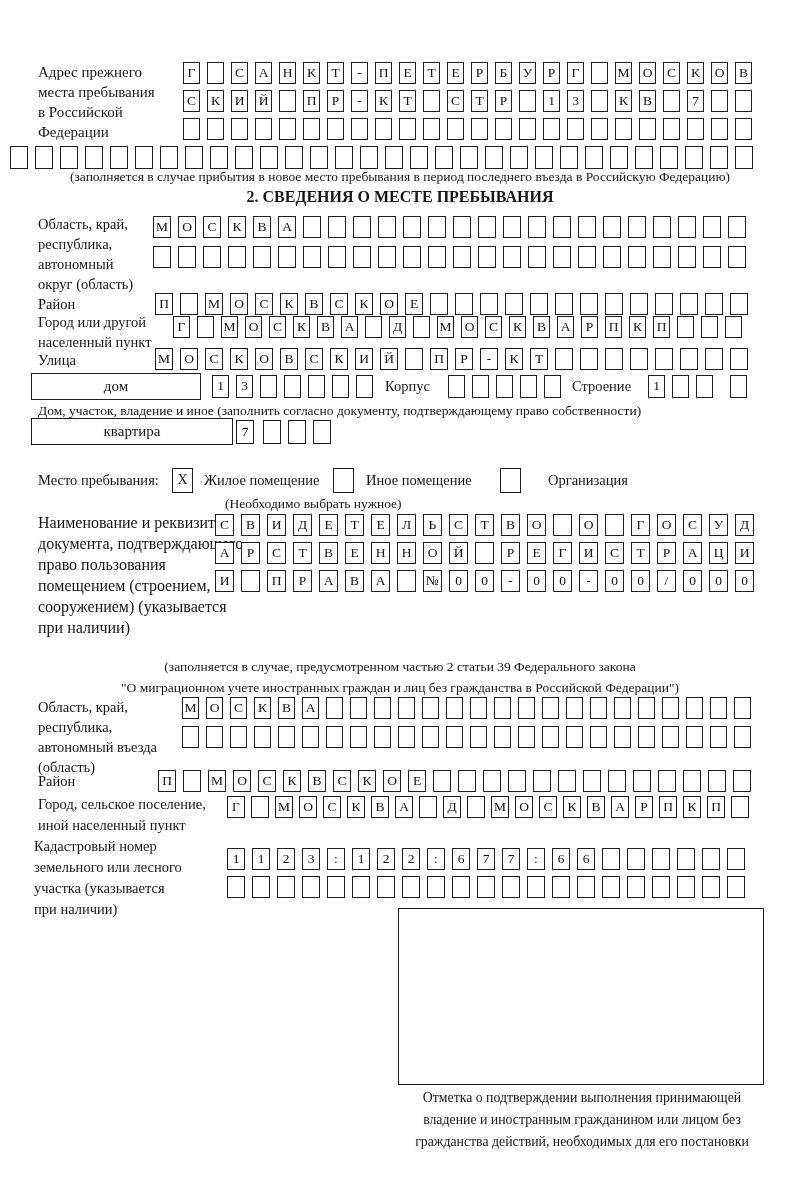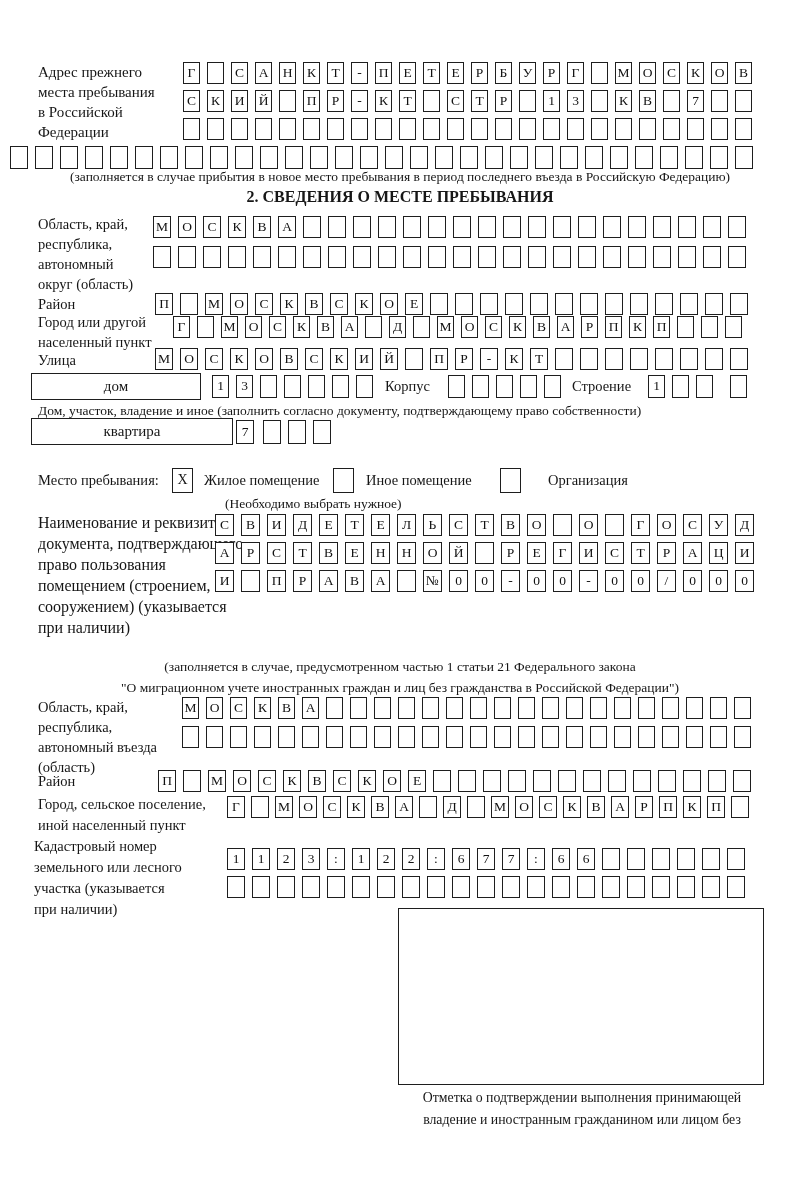--- a/index.html
+++ b/index.html
@@ -77,21 +77,21 @@
 
   <div class="blk lh21" style="left:38px;top:514px;font-size:16px">
     <div>Наименование и реквизиты</div>
     <div>документа, подтверждающего</div>
     <div>право пользования</div>
     <div>помещением (строением,</div>
     <div>сооружением) (указывается</div>
     <div>при наличии)</div>
   </div>
 
-  <div class="lbl note ctr" style="left:0;top:659px;width:800px">(заполняется в случае, предусмотренном частью 1 статьи 21 Федерального закона</div>
+  <div class="lbl note ctr" style="left:0;top:659px;width:800px">(заполняется в случае, предусмотренном частью 2 статьи 39 Федерального закона</div>
   <div class="lbl note ctr" style="left:0;top:680px;width:800px">"О миграционном учете иностранных граждан и лиц без гражданства в Российской Федерации")</div>
 
   <div class="blk" style="left:38px;top:699px">
     <div>Область, край,</div>
     <div>республика,</div>
     <div>автономный въезда</div>
     <div>(область)</div>
   </div>
   <div class="lbl" style="left:38px;top:773px">Район</div>
   <div class="blk lh21" style="left:38px;top:796px">
@@ -102,20 +102,21 @@
     <div>Кадастровый номер</div>
     <div>земельного или лесного</div>
     <div>участка (указывается</div>
     <div>при наличии)</div>
   </div>
 
   <div class="stamp"></div>
   <div class="caption">
     <div>Отметка о подтверждении выполнения принимающей</div>
     <div>владение и иностранным гражданином или лицом без</div>
+    <div>гражданства действий, необходимых для его постановки</div>
   </div>
 
   <div id="grid-layer">
       <div class="cellrow" style="left: 183px; top: 62px;">
         <div class="cell" style="left: 0px; width: 17px; height: 22px; line-height: 19px;">Г</div>
         <div class="cell" style="left: 24px; width: 17px; height: 22px; line-height: 19px;"></div>
         <div class="cell" style="left: 48px; width: 17px; height: 22px; line-height: 19px;">С</div>
         <div class="cell" style="left: 72px; width: 17px; height: 22px; line-height: 19px;">А</div>
         <div class="cell" style="left: 96px; width: 17px; height: 22px; line-height: 19px;">Н</div>
         <div class="cell" style="left: 120px; width: 17px; height: 22px; line-height: 19px;">К</div>

